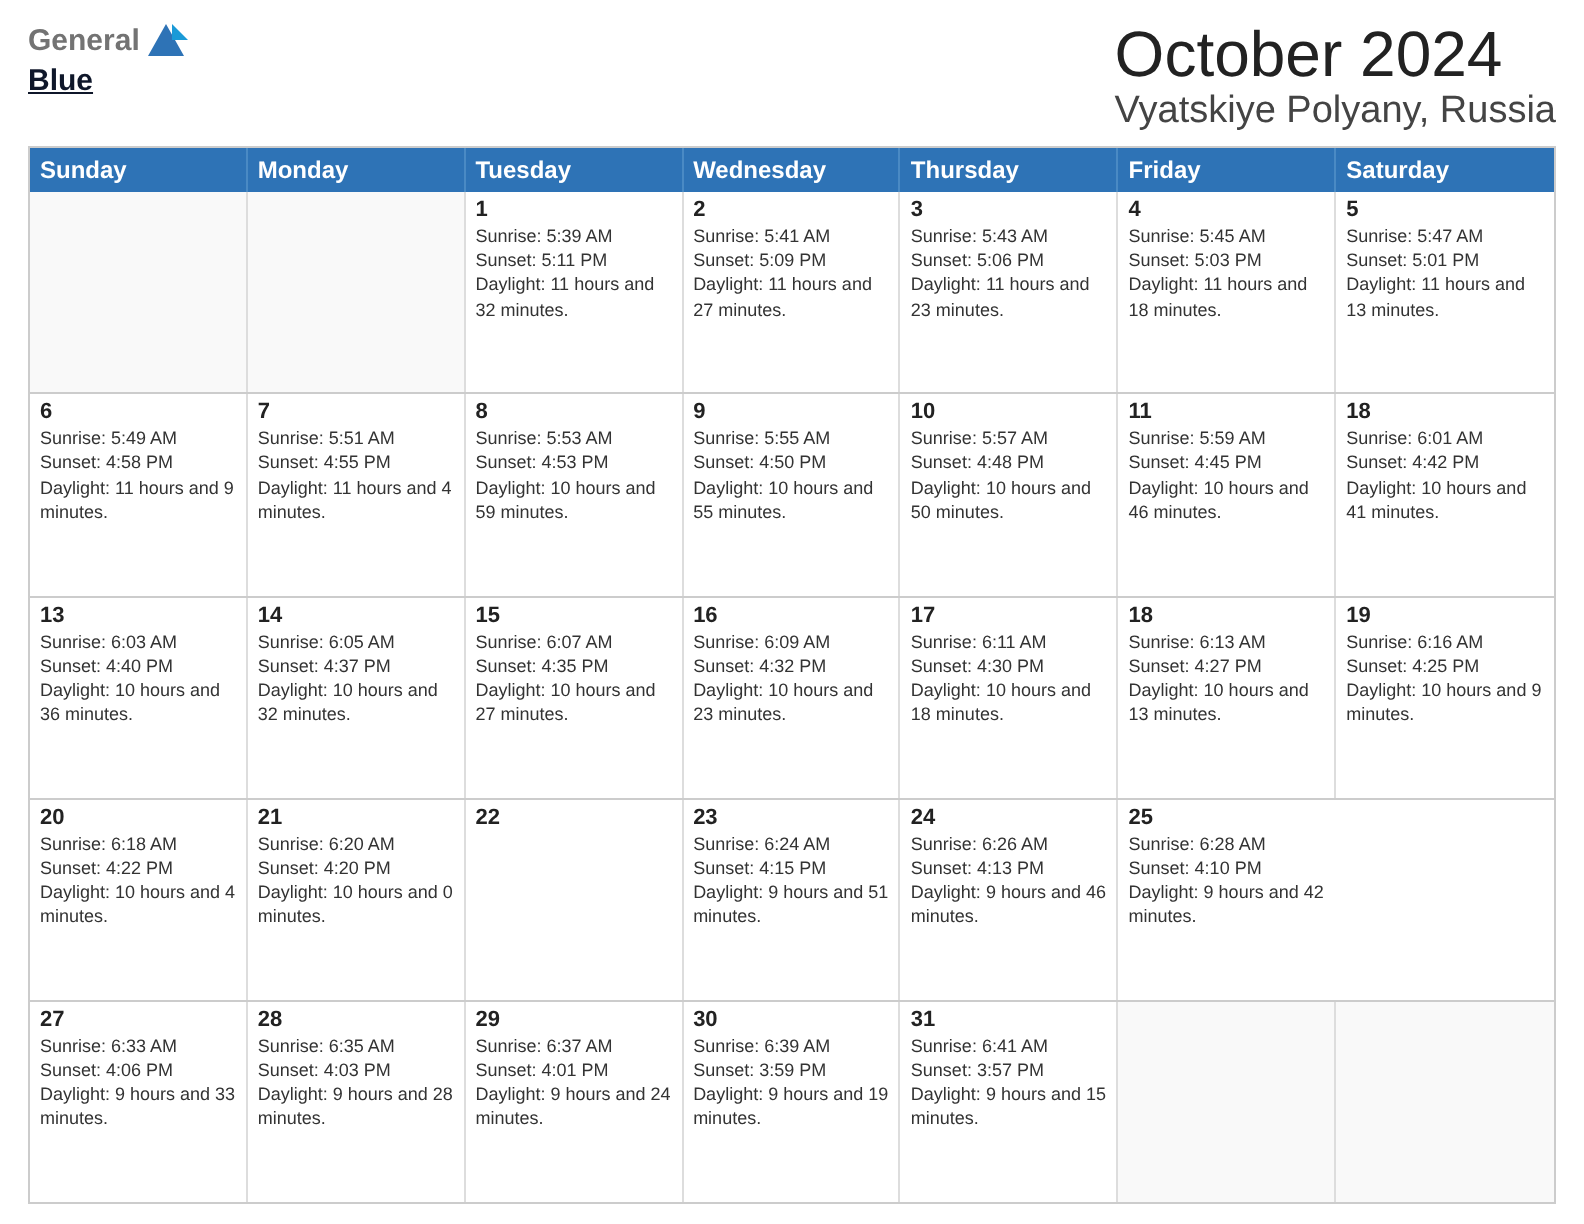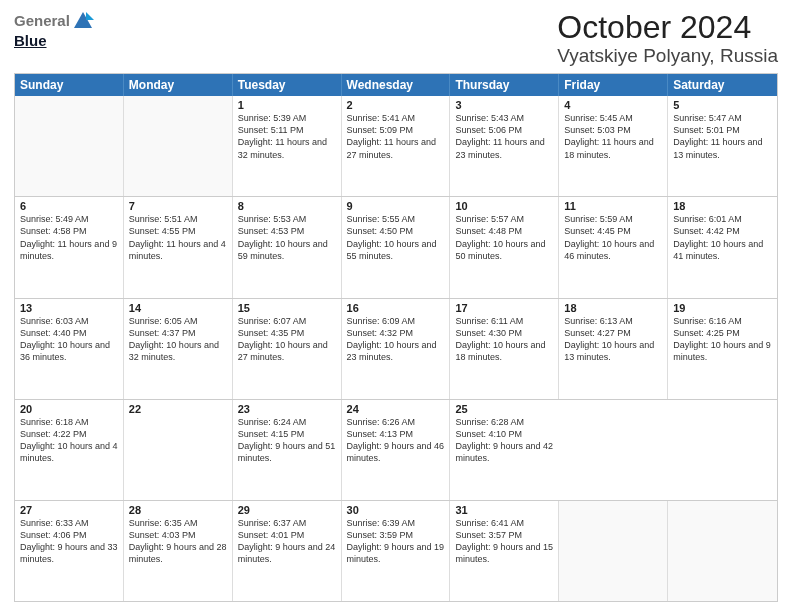--- a/index.html
+++ b/index.html
@@ -231,20 +231,24 @@
             <div class="day-num">19</div>
         <div class="cell-text">Sunrise: 6:16 AM<br>Sunset: 4:25 PM<br>Daylight: 10 hours and 9 minutes.</div>
           </div>
         </div>
         <div class="cal-row">
           <div class="cal-cell">
             <div class="day-num">20</div>
         <div class="cell-text">Sunrise: 6:18 AM<br>Sunset: 4:22 PM<br>Daylight: 10 hours and 4 minutes.</div>
           </div>
           <div class="cal-cell">
+            <div class="day-num">21</div>
+        <div class="cell-text">Sunrise: 6:20 AM<br>Sunset: 4:20 PM<br>Daylight: 10 hours and 0 minutes.</div>
+          </div>
+          <div class="cal-cell">
             <div class="day-num">22</div>
           </div>
           <div class="cal-cell">
             <div class="day-num">23</div>
         <div class="cell-text">Sunrise: 6:24 AM<br>Sunset: 4:15 PM<br>Daylight: 9 hours and 51 minutes.</div>
           </div>
           <div class="cal-cell">
             <div class="day-num">24</div>
         <div class="cell-text">Sunrise: 6:26 AM<br>Sunset: 4:13 PM<br>Daylight: 9 hours and 46 minutes.</div>
           </div>

